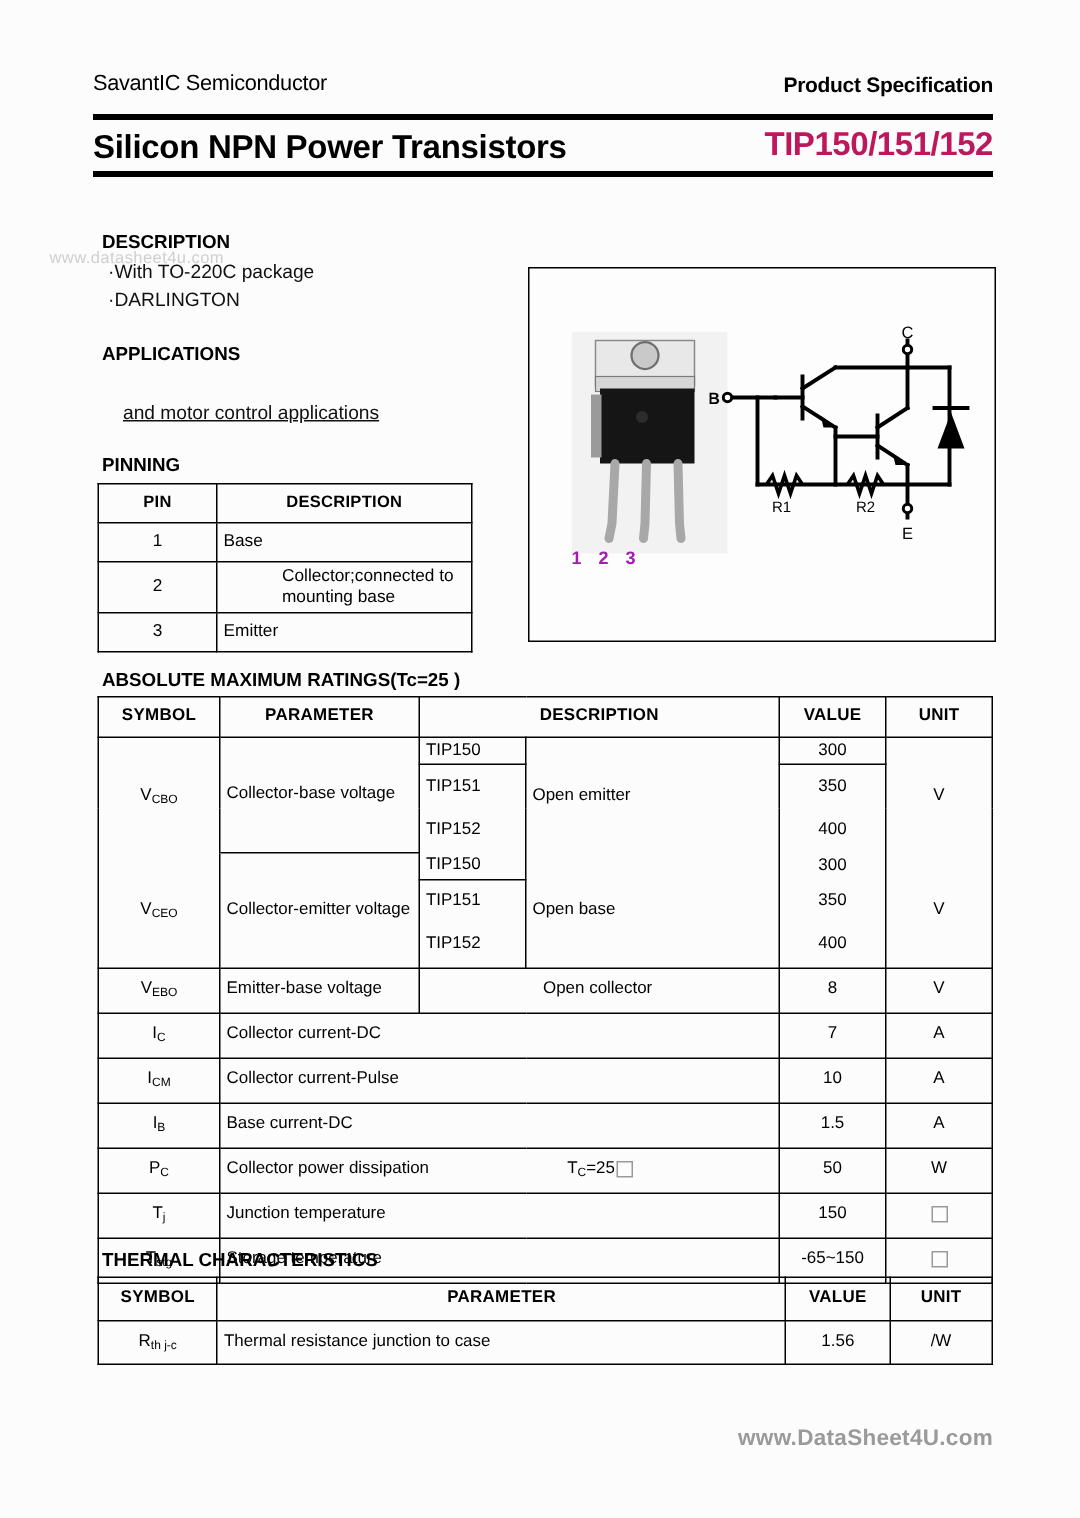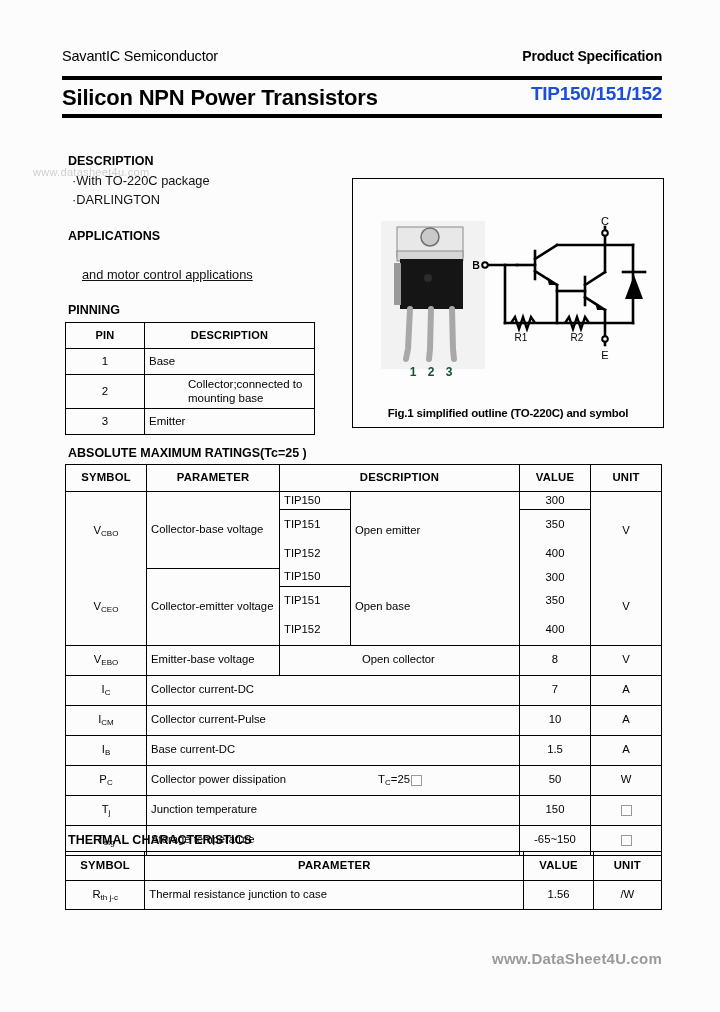--- a/index.html
+++ b/index.html
@@ -11,21 +11,21 @@
 
   
   .hdr-row1{position:absolute;left:62px;top:48px;width:600px;height:20px;}
   .hdr-company{position:absolute;left:0;top:0;font-size:14.5px;font-weight:normal;color:#000;letter-spacing:-0.2px;}
   .hdr-spec{position:absolute;right:0;top:0;font-size:14px;font-weight:bold;color:#000;letter-spacing:-0.2px;}
   .rule-thick{position:absolute;left:62px;width:600px;height:4px;background:#000;}
   .rule1{top:76px;}
   .rule2{top:114px;}
   .hdr-row2{position:absolute;left:62px;top:85px;width:600px;height:26px;}
   .hdr-title{position:absolute;left:0;top:0;font-size:22px;font-weight:bold;color:#000;letter-spacing:-0.2px;}
-  .hdr-part{position:absolute;right:0;top:-2px;font-size:19px;font-weight:bold;color:#1d4ed8;letter-spacing:-0.3px;}
+  .hdr-part{position:absolute;right:0;top:-2px;font-size:22px;font-weight:bold;color:#be185d;letter-spacing:-0.3px;}
 
   
   .sec-h{position:absolute;font-size:12.5px;font-weight:bold;color:#000;letter-spacing:0px;}
 
   
   .body-line{position:absolute;font-size:12.8px;color:#111;white-space:nowrap;}
 
   
   .wm-faint{
     position:absolute;left:33px;top:166px;font-size:11px;color:#cfcfcf;
@@ -56,22 +56,22 @@
   .figbox{
     position:absolute;left:352px;top:178px;width:310px;height:248px;
     border:1.5px solid #000;background:#fdfdfd;
   }
   .fig-cap{
     position:absolute;left:0;right:0;bottom:8px;text-align:center;
     font-size:11.5px;font-weight:bold;color:#000;letter-spacing:-0.2px;
   }
   .pkg{position:absolute;left:28px;top:42px;width:104px;height:148px;}
   .pin-nums{
-    position:absolute;left:28px;top:186px;width:104px;text-align:center;
-    font-size:12px;font-weight:bold;letter-spacing:4px;color:#14532d;
+    position:absolute;left:28px;top:186px;width:104px;text-align:left;
+    font-size:12px;font-weight:bold;letter-spacing:4px;color:#a21caf;
   }
   .schem{position:absolute;left:120px;top:38px;width:180px;height:150px;}
 
   
   #abs-table{left:65px;top:464px;width:597px;}
   #abs-table td,#abs-table th{font-size:11.3px;}
   #abs-table th{height:22px;}
   .nb-b{border-bottom:none !important;}
   .nb-t{border-top:none !important;}
   sub{font-size:8px;vertical-align:baseline;position:relative;top:2px;}
@@ -194,21 +194,20 @@
 
       <polyline points="38,106 42,100 46,112 50,100 54,112 58,100 62,106" stroke="#000" stroke-width="2.4" fill="none"></polyline>
       <polyline points="92,106 96,100 100,112 104,100 108,112 112,100 116,106" stroke="#000" stroke-width="2.4" fill="none"></polyline>
       <text x="7" y="52" font-family="Liberation Sans, sans-serif" font-size="11" font-weight="bold" fill="#000" text-anchor="end">B</text>
       <text x="132" y="8" font-family="Liberation Sans, sans-serif" font-size="11" fill="#000" text-anchor="middle">C</text>
       <text x="132" y="142" font-family="Liberation Sans, sans-serif" font-size="11" fill="#000" text-anchor="middle">E</text>
       <text x="48" y="124" font-family="Liberation Sans, sans-serif" font-size="10" fill="#000" text-anchor="middle">R1</text>
       <text x="104" y="124" font-family="Liberation Sans, sans-serif" font-size="10" fill="#000" text-anchor="middle">R2</text>
     </svg>
 
-    <div class="fig-cap">Fig.1 simplified outline (TO-220C) and symbol</div>
   </div>
 
   <div class="sec-h" style="left:68px;top:446px;">ABSOLUTE MAXIMUM RATINGS(Tc=25  )</div>
 
   <table class="tbl" id="abs-table">
     <thead>
       <tr>
         <th style="width:72px;">SYMBOL</th>
         <th style="width:124px;">PARAMETER</th>
         <th colspan="2" style="width:271px;">DESCRIPTION</th>

